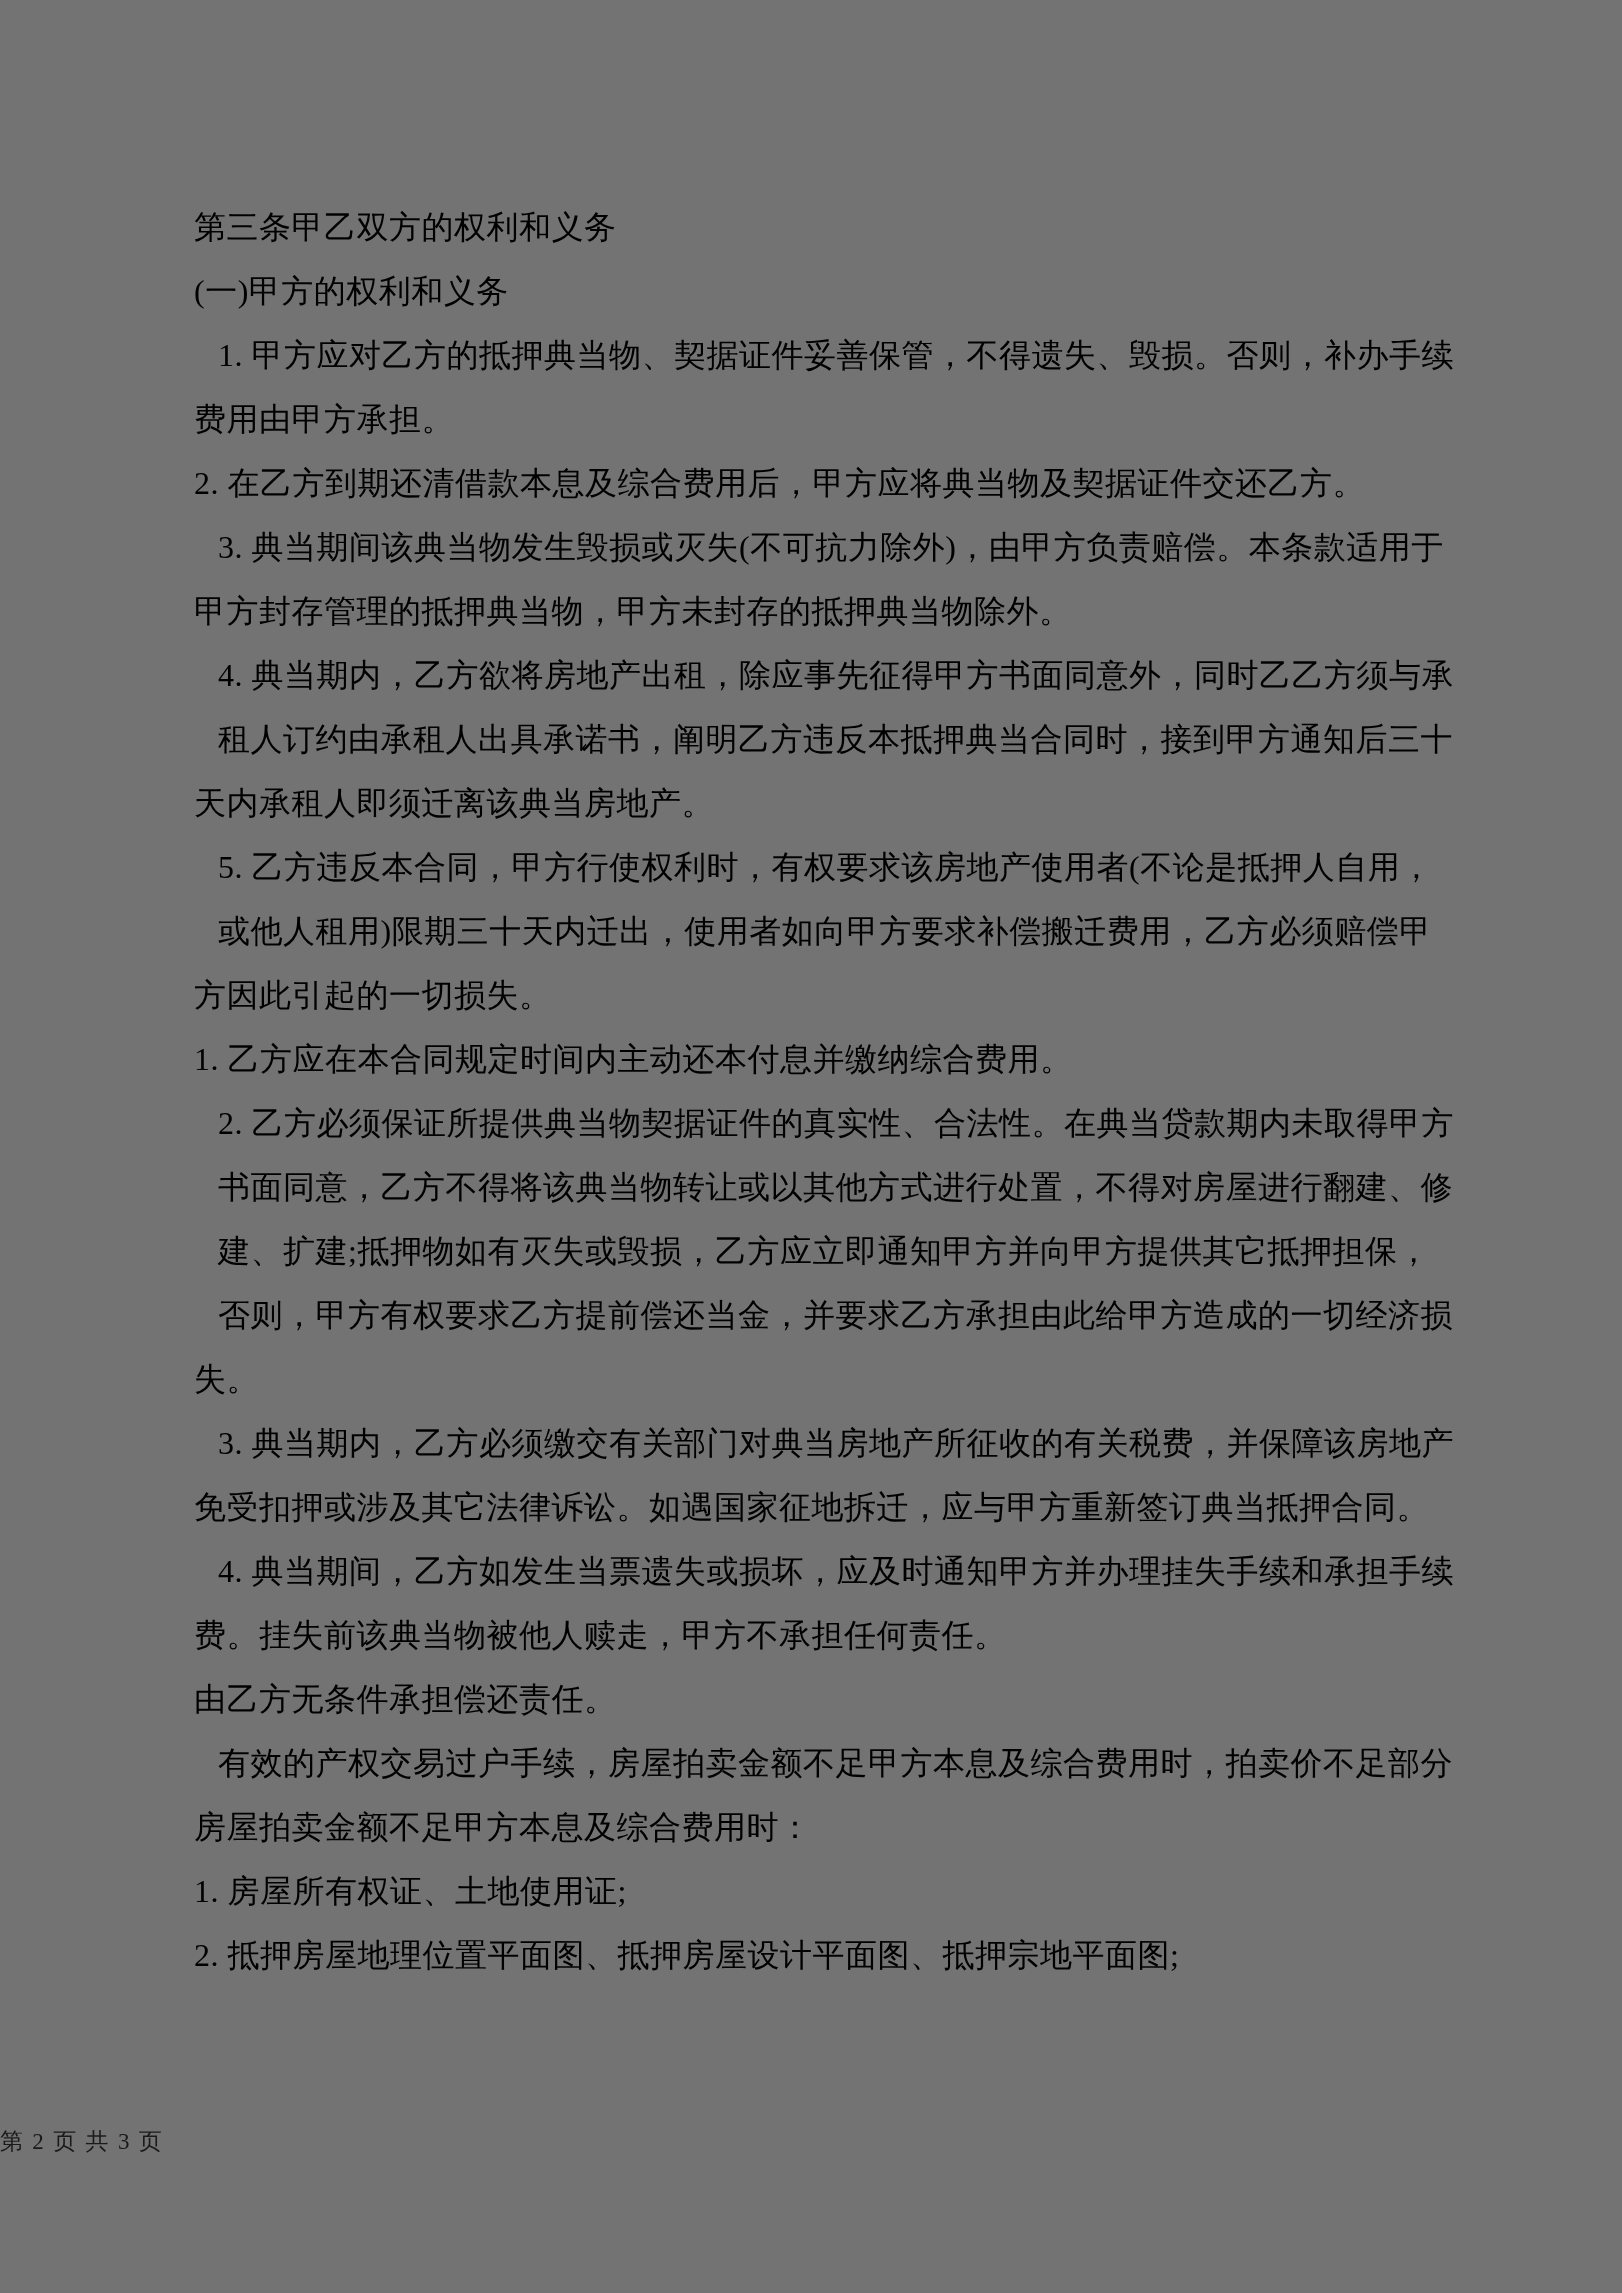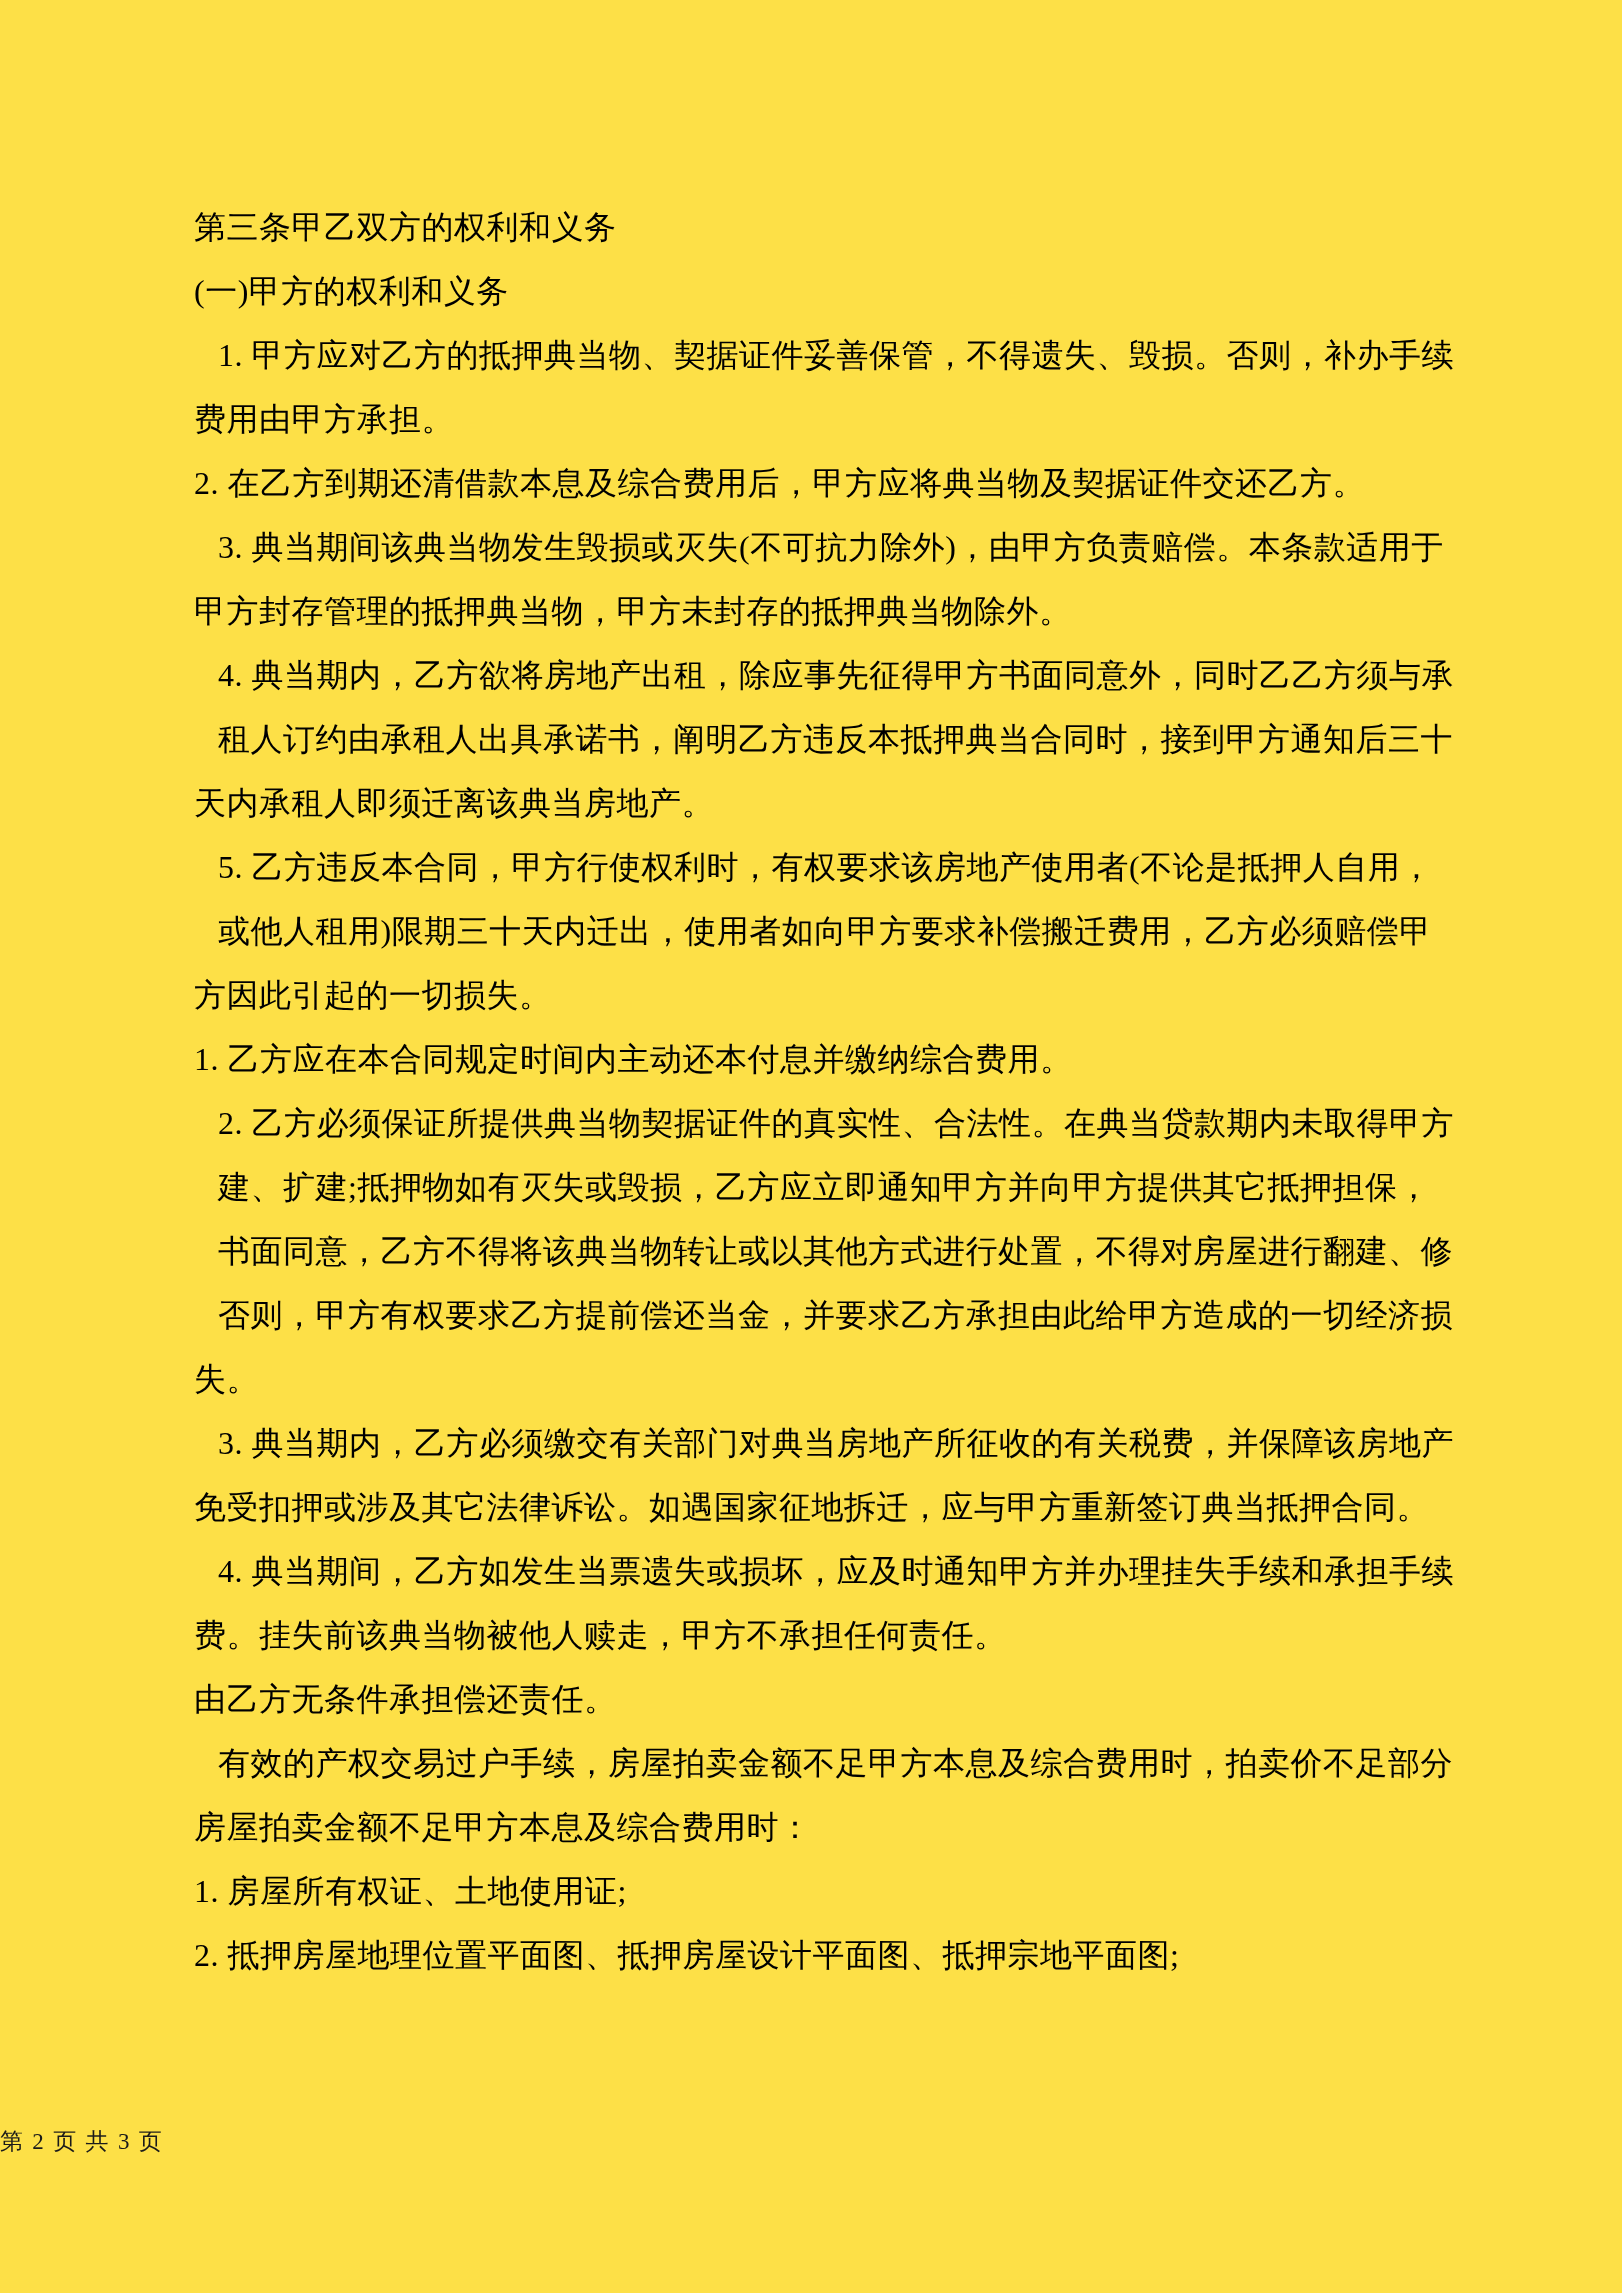--- a/index.html
+++ b/index.html
@@ -11,21 +11,21 @@
     height: 2294px;
     background: #ffffff;
     position: relative;
     overflow: hidden;
     font-family: "Liberation Serif", "DejaVu Serif", serif;
     color: #000000;
   }
   .page {
     position: absolute;
     inset: 0;
-    background: #fde047;
+    background: #737373;
   }
   .content {
     position: absolute;
     left: 194px;
     top: 195px;
     width: 1234px;
   }
   .line {
     height: 64px;
     line-height: 64px;
@@ -64,22 +64,22 @@
       <div class="line j">3. 典当期间该典当物发生毁损或灭失(不可抗力除外)，由甲方负责赔偿。本条款适用于</div>
       <div class="line">甲方封存管理的抵押典当物，甲方未封存的抵押典当物除外。</div>
       <div class="line j">4. 典当期内，乙方欲将房地产出租，除应事先征得甲方书面同意外，同时乙乙方须与承</div>
       <div class="line j">租人订约由承租人出具承诺书，阐明乙方违反本抵押典当合同时，接到甲方通知后三十</div>
       <div class="line">天内承租人即须迁离该典当房地产。</div>
       <div class="line j">5. 乙方违反本合同，甲方行使权利时，有权要求该房地产使用者(不论是抵押人自用，</div>
       <div class="line j">或他人租用)限期三十天内迁出，使用者如向甲方要求补偿搬迁费用，乙方必须赔偿甲</div>
       <div class="line">方因此引起的一切损失。</div>
       <div class="line">1. 乙方应在本合同规定时间内主动还本付息并缴纳综合费用。</div>
       <div class="line j">2. 乙方必须保证所提供典当物契据证件的真实性、合法性。在典当贷款期内未取得甲方</div>
+      <div class="line j">书面同意，乙方不得将该典当物转让或以其他方式进行处置，不得对房屋进行翻建、修</div>
       <div class="line j">建、扩建;抵押物如有灭失或毁损，乙方应立即通知甲方并向甲方提供其它抵押担保，</div>
-      <div class="line j">书面同意，乙方不得将该典当物转让或以其他方式进行处置，不得对房屋进行翻建、修</div>
       <div class="line j">否则，甲方有权要求乙方提前偿还当金，并要求乙方承担由此给甲方造成的一切经济损</div>
       <div class="line">失。</div>
       <div class="line j">3. 典当期内，乙方必须缴交有关部门对典当房地产所征收的有关税费，并保障该房地产</div>
       <div class="line">免受扣押或涉及其它法律诉讼。如遇国家征地拆迁，应与甲方重新签订典当抵押合同。</div>
       <div class="line j">4. 典当期间，乙方如发生当票遗失或损坏，应及时通知甲方并办理挂失手续和承担手续</div>
       <div class="line">费。挂失前该典当物被他人赎走，甲方不承担任何责任。</div>
       <div class="line">由乙方无条件承担偿还责任。</div>
       <div class="line j">有效的产权交易过户手续，房屋拍卖金额不足甲方本息及综合费用时，拍卖价不足部分</div>
       <div class="line">房屋拍卖金额不足甲方本息及综合费用时：</div>
       <div class="line">1. 房屋所有权证、土地使用证;</div>

